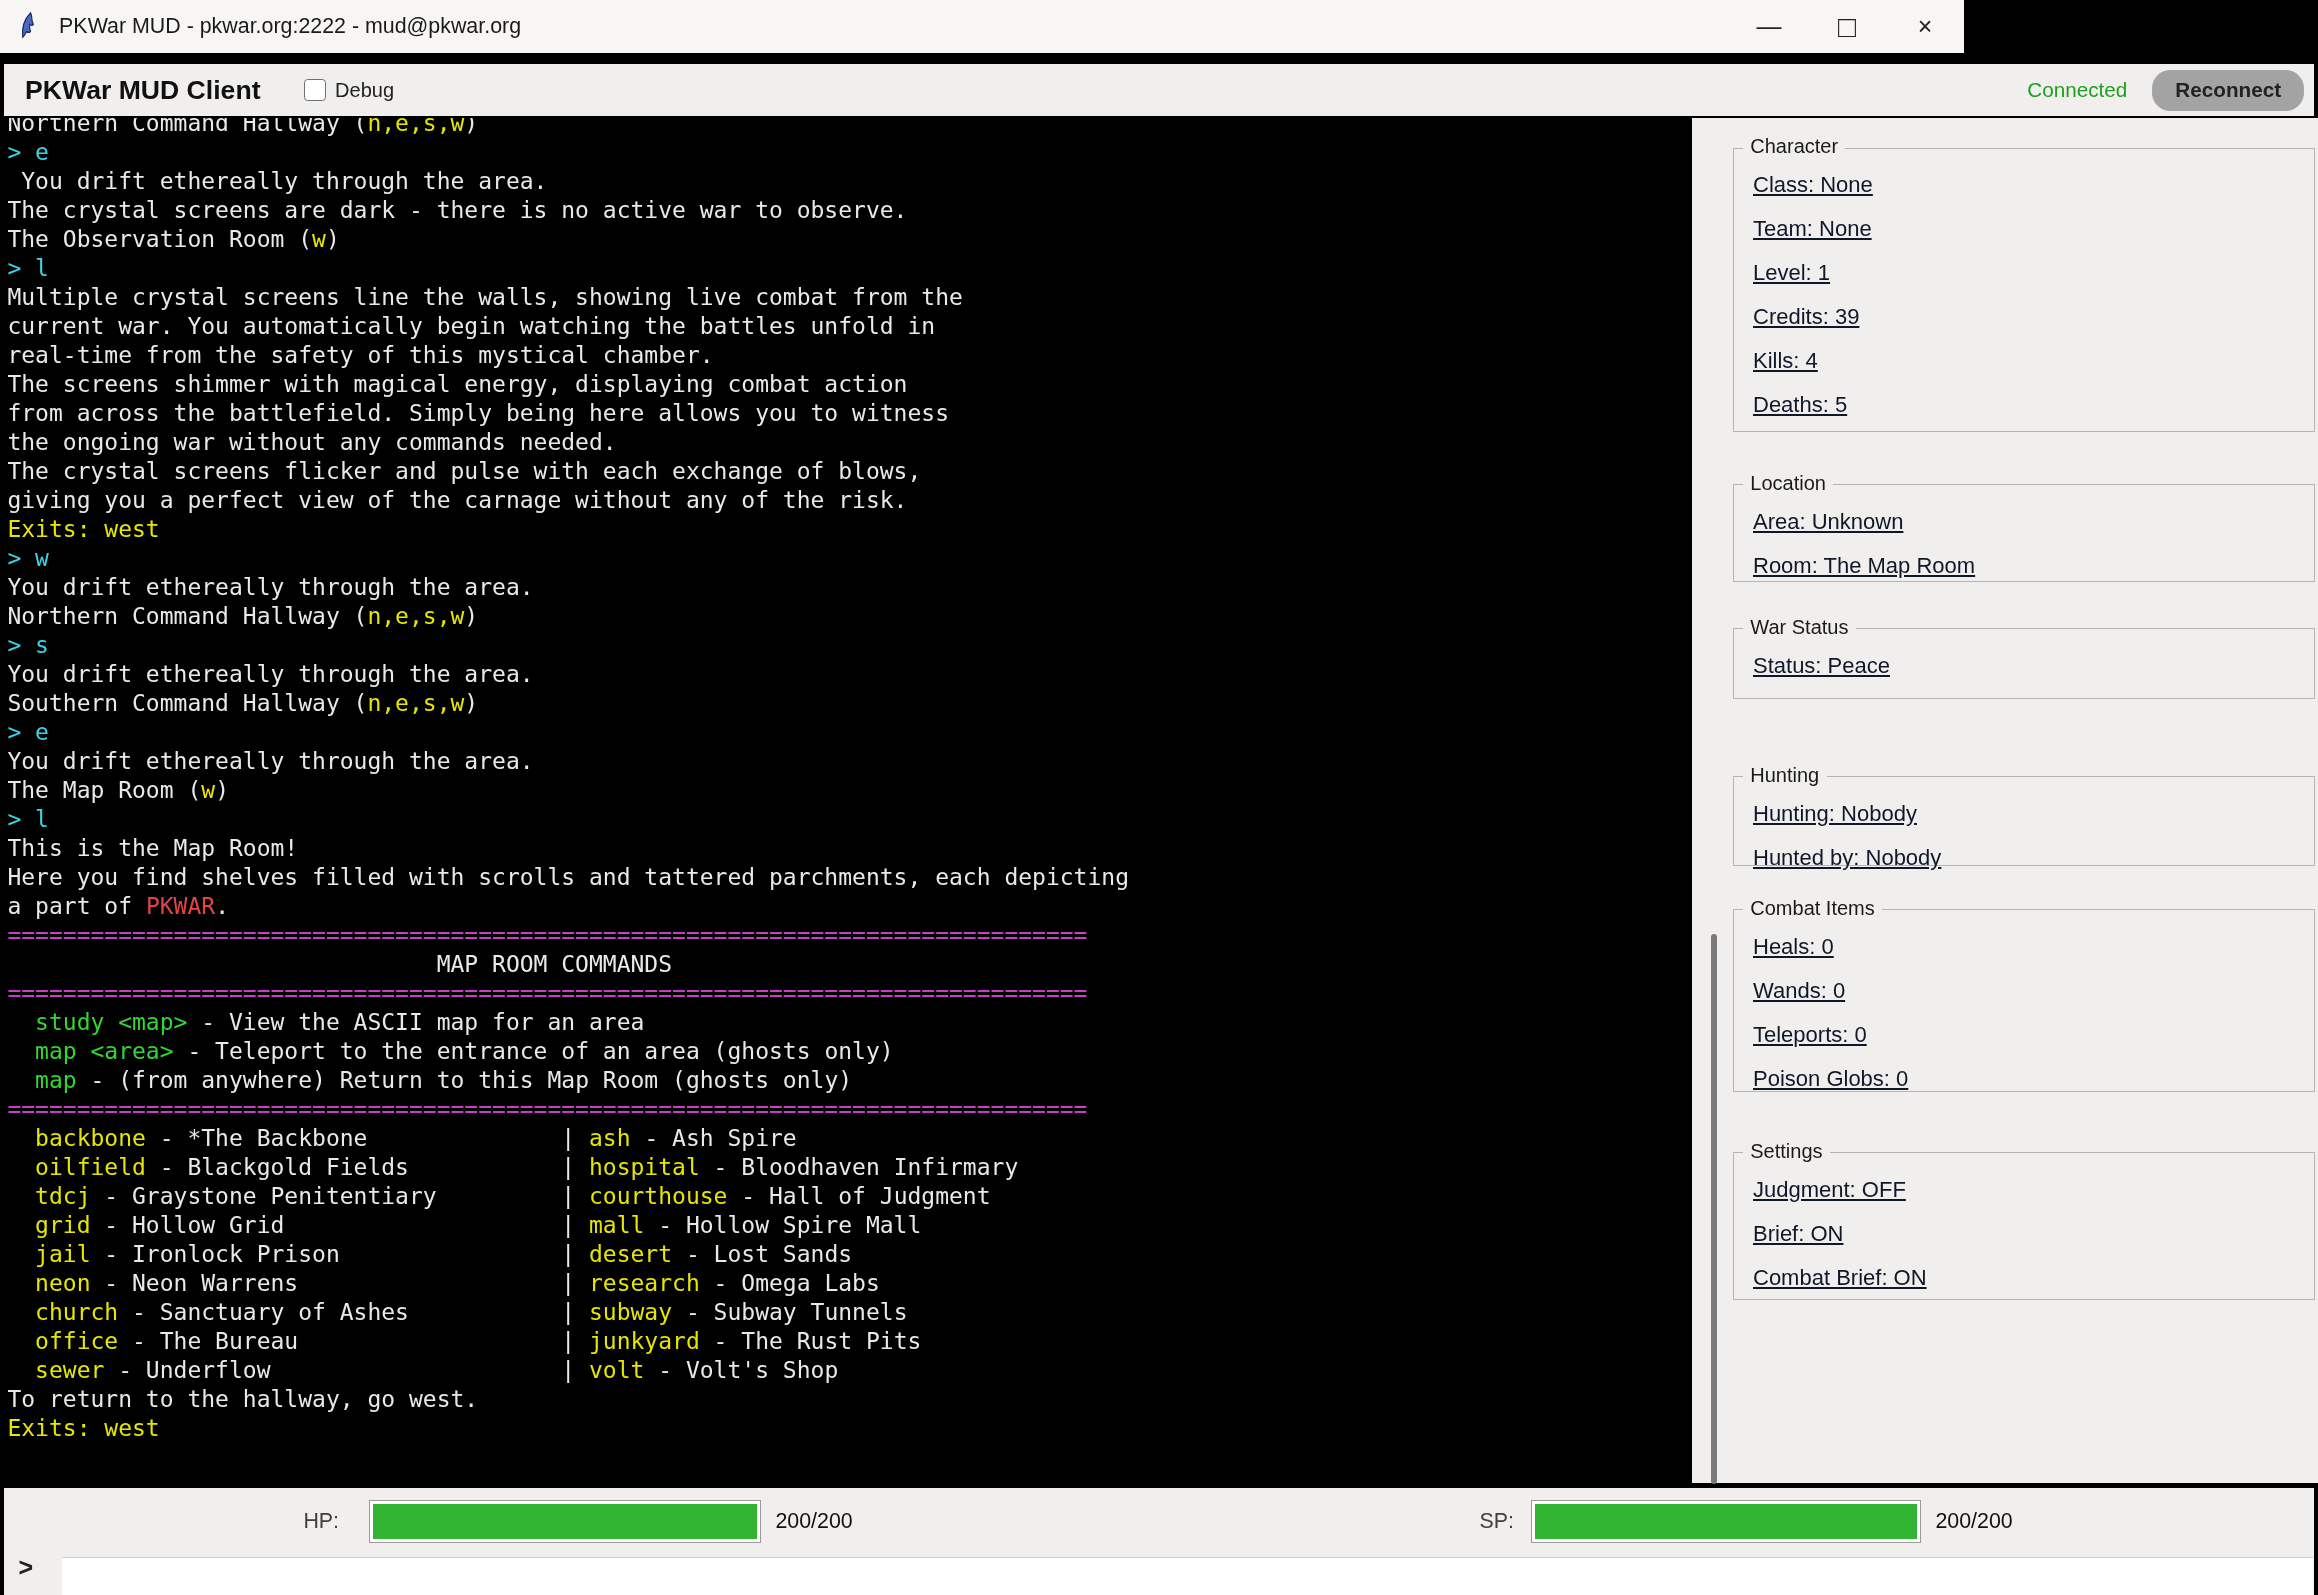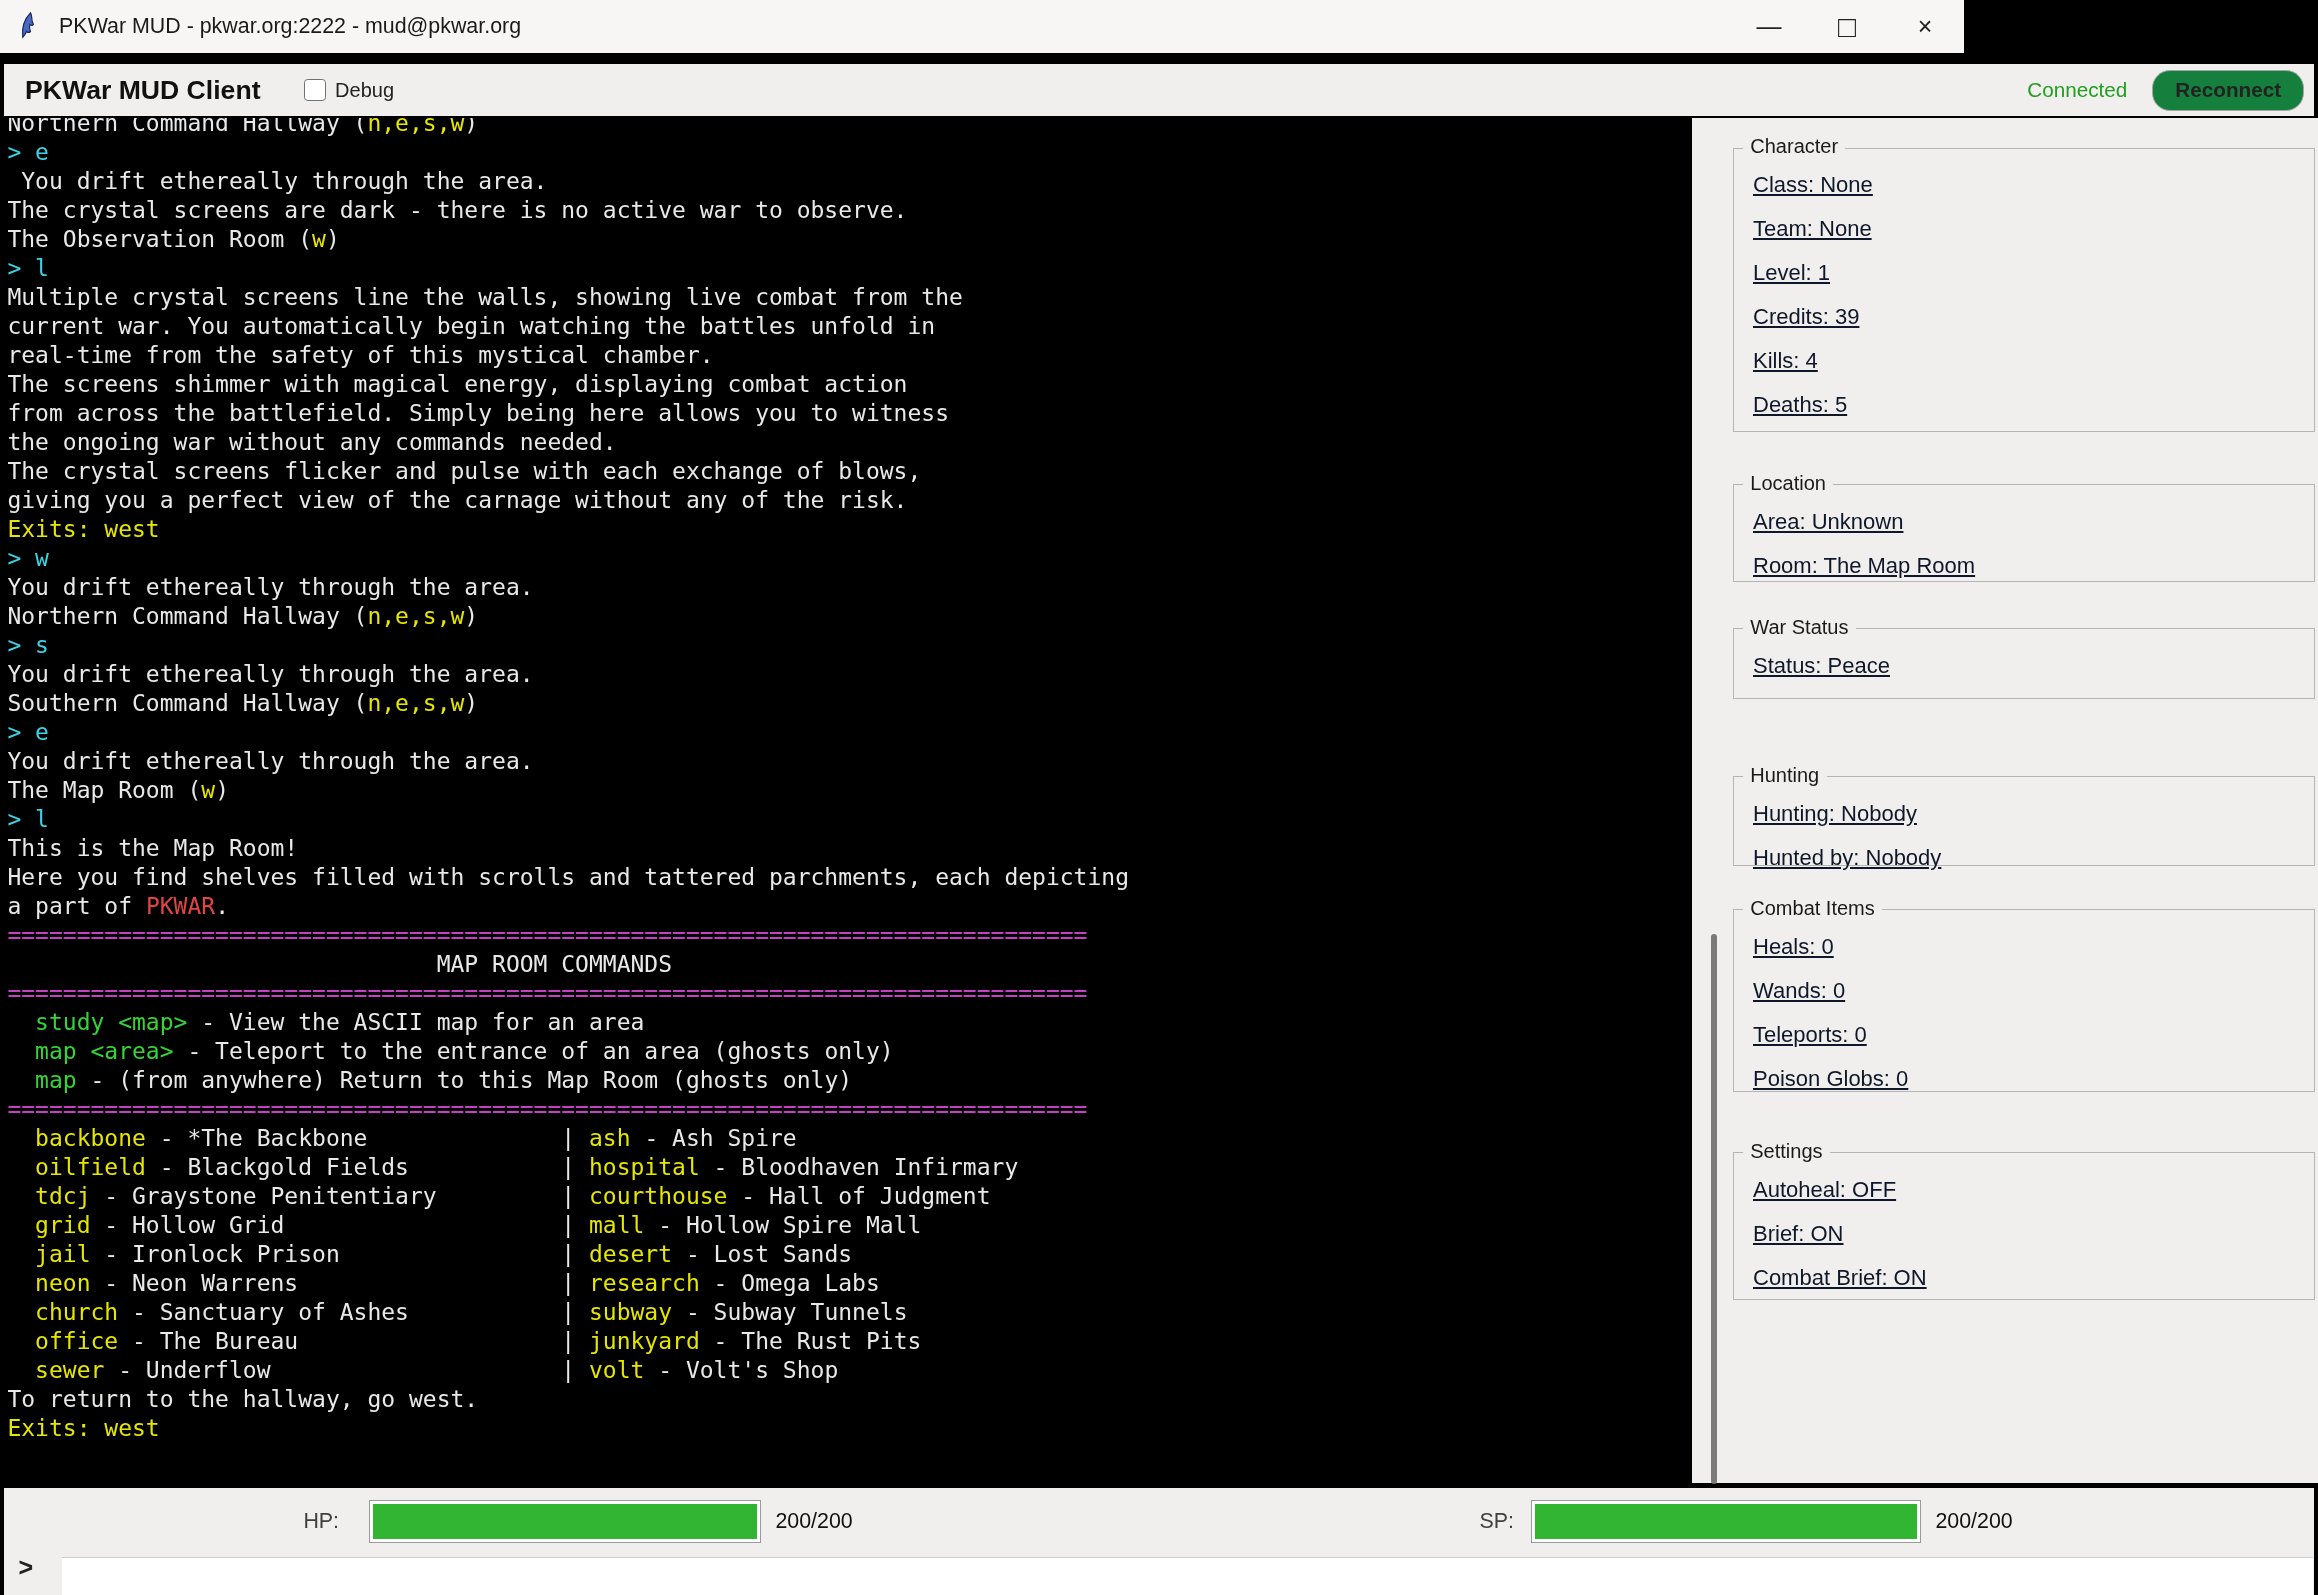--- a/index.html
+++ b/index.html
@@ -18,21 +18,21 @@
   .winctl.maximize{font-size:29.6px;}
   
   .header{position:absolute;left:4.4px;top:64px;width:2310px;height:52px;
     background:var(--panel_bg);display:flex;align-items:center;}
   .apptitle{margin-left:20.7px;font-size:26.6px;font-weight:bold;color:#111;}
   .debugwrap{margin-left:43px;display:flex;align-items:center;gap:8.9px;}
   .checkbox{width:20.7px;height:20.7px;background:#fff;border:1.5px solid #707070;border-radius:3.7px;}
   .debuglabel{font-size:20px;color:#222;}
   .headright{position:absolute;right:10.3px;top:0;height:52px;display:flex;align-items:center;gap:25px;}
   .connected{font-size:20.7px;font-weight:400;color:var(--connected_green);}
-  .reconnect{height:41px;padding:0 22px;background:#15803d;border:0.7px solid #a6a6a6;
+  .reconnect{height:41px;padding:0 22px;background:#a3a3a3;border:0.7px solid #a6a6a6;
     border-radius:18px;font-size:20.7px;font-weight:600;color:#222;
     font-family:"Liberation Sans",sans-serif;}
   
   .terminal{position:absolute;left:0;top:118px;width:1692px;height:1365px;
     background:var(--terminal_bg);overflow:hidden;}
   .terminal pre{position:absolute;left:7.4px;top:-8.9px;margin:0;
     font-family:"DejaVu Sans Mono", monospace;font-size:23px;line-height:29px;white-space:pre;}
   .t-w{color:var(--term_white);} .t-c{color:var(--term_cyan);} .t-y{color:var(--term_yellow);}
   .t-g{color:var(--term_green);} .t-r{color:var(--term_red);} .t-m{color:var(--term_magenta);}
   
@@ -129,21 +129,21 @@
     </div>
     <div class="section">
       <span class="sectitle">Combat Items</span>
       <div class="sitem">Heals: 0</div>
       <div class="sitem">Wands: 0</div>
       <div class="sitem">Teleports: 0</div>
       <div class="sitem">Poison Globs: 0</div>
     </div>
     <div class="section">
       <span class="sectitle">Settings</span>
-      <div class="sitem">Autoheal: OFF</div>
+      <div class="sitem">Judgment: OFF</div>
       <div class="sitem">Brief: ON</div>
       <div class="sitem">Combat Brief: ON</div>
     </div>
   </div>
 
 <div class="bottombar">
   <span class="barlabel hplabel">HP:</span>
   <div class="bar hpbar">
     <div class="barfill" style="width: 100%;"></div>
   </div>

